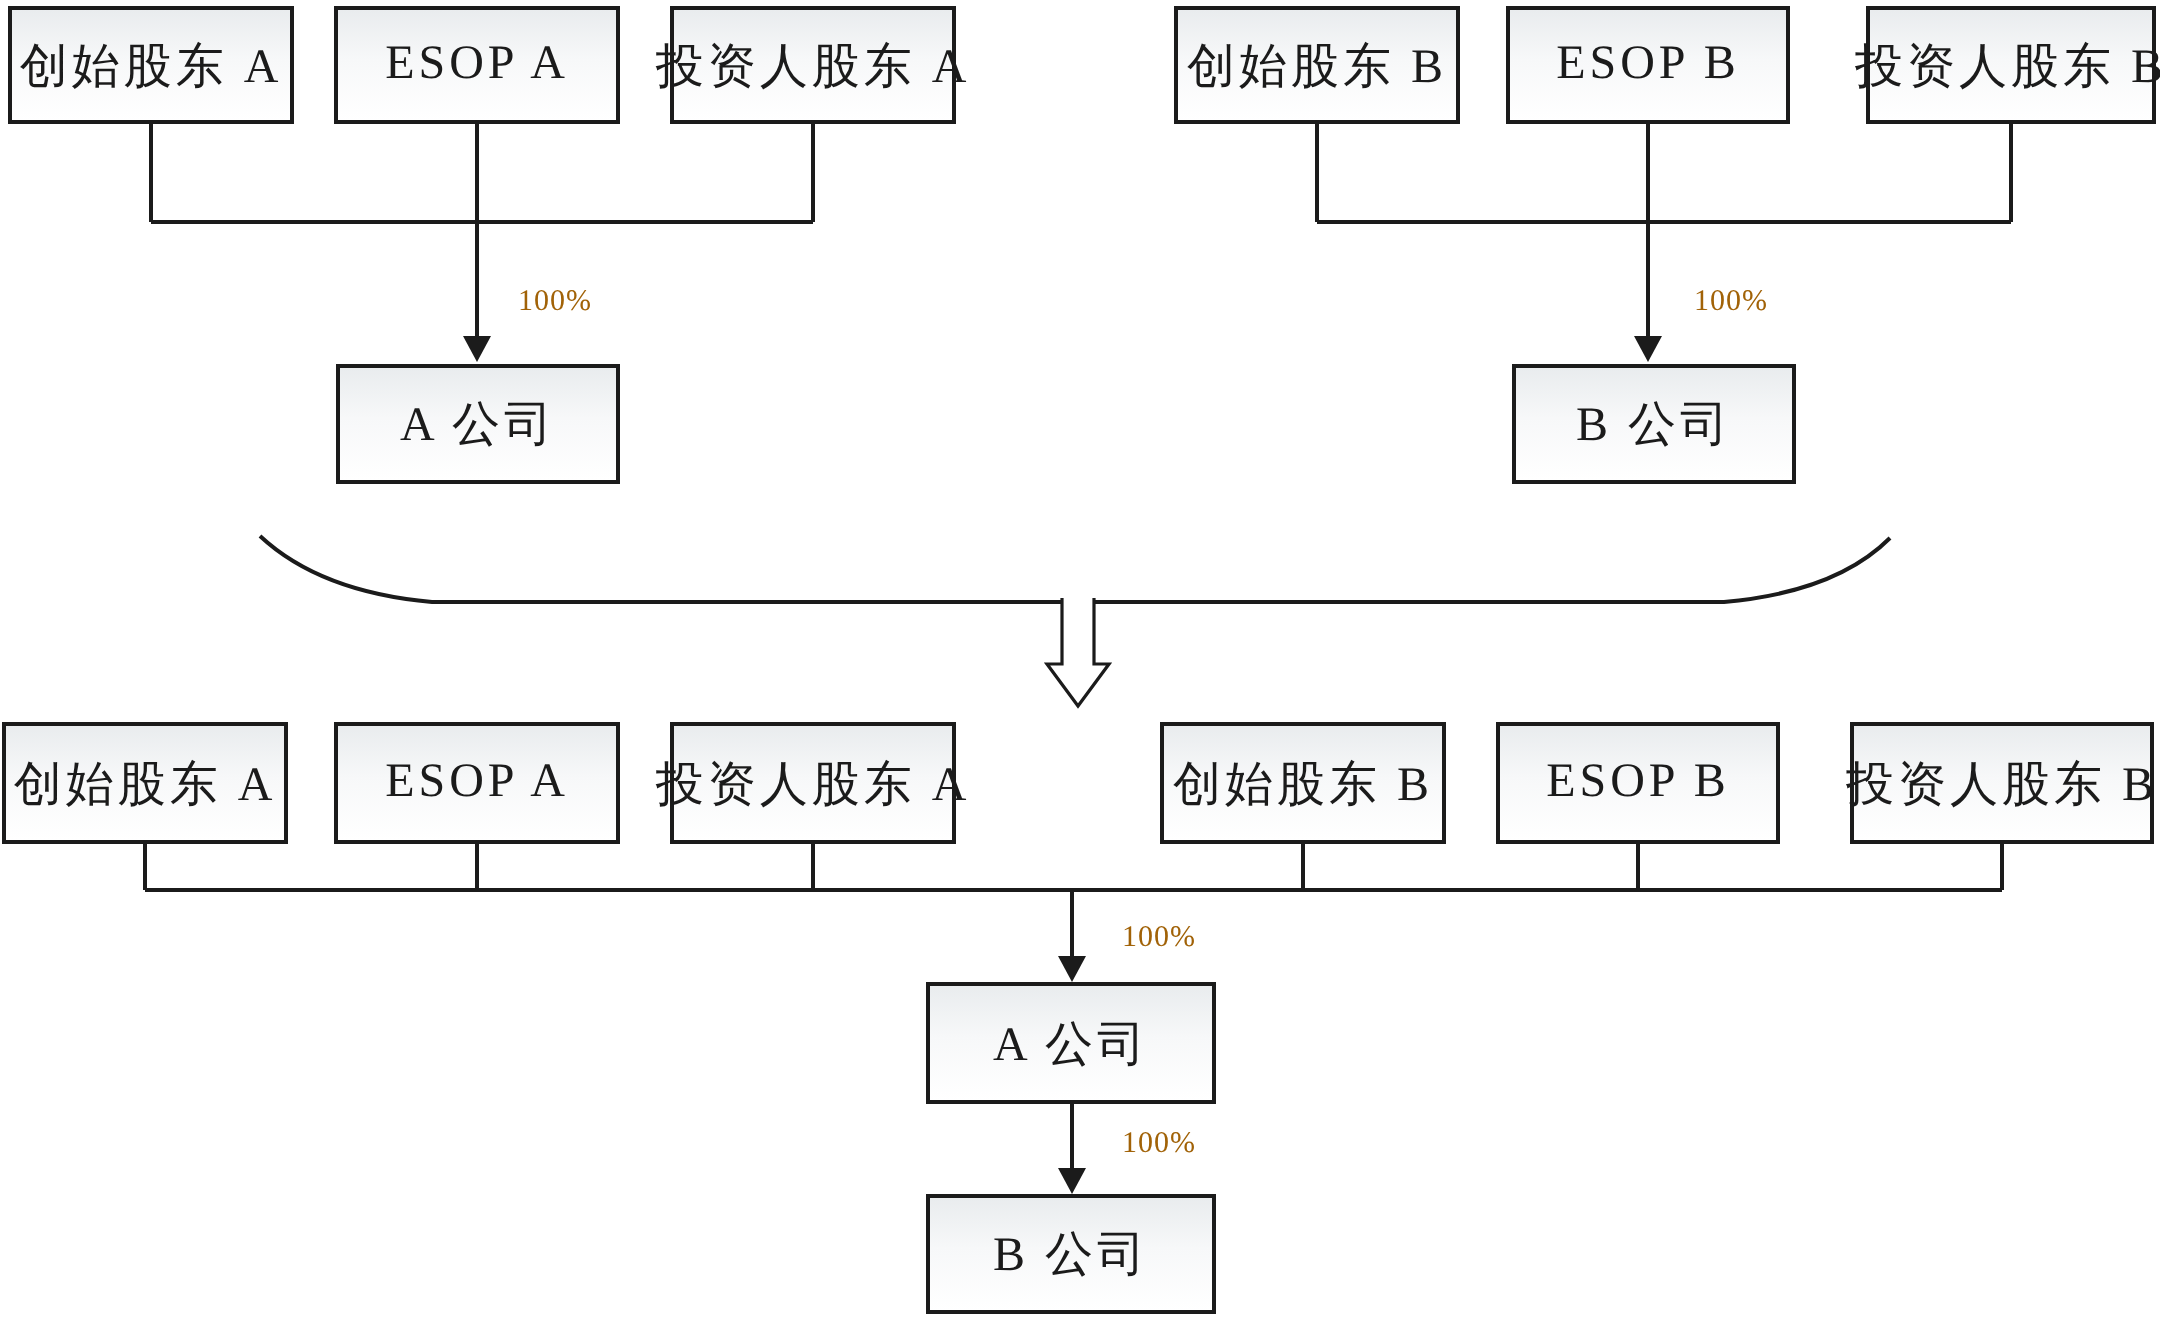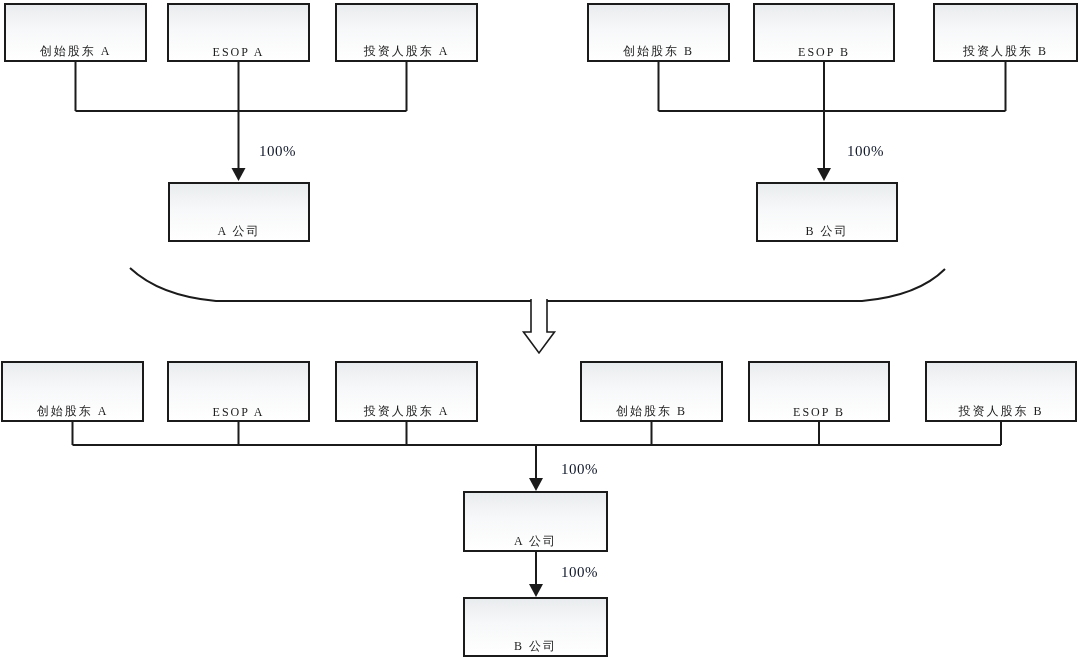--- a/index.html
+++ b/index.html
@@ -5,26 +5,26 @@
   html,body{margin:0;padding:0;background:#ffffff;}
   .canvas{
     position:relative;width:1080px;height:659px;background:#ffffff;overflow:hidden;
     font-family:"Liberation Serif", serif;
   }
   .wires{position:absolute;left:0;top:0;}
   .node{
     position:absolute;box-sizing:border-box;
     border:2px solid #1b1b1b;
     background:linear-gradient(180deg,#e9ecee 0%,#f7f8f9 45%,#ffffff 100%);
-    display:flex;align-items:flex-end;justify-content:center;
-    font-size:12px;letter-spacing:2px;color:#1b1b1b;
+    display:flex;align-items:center;justify-content:center;
+    font-size:24px;letter-spacing:2px;color:#1b1b1b;
     white-space:nowrap;
   }
   .pct{
-    position:absolute;font-size:15px;color:#0f172a;letter-spacing:0.5px;line-height:1;
+    position:absolute;font-size:15px;color:#a16207;letter-spacing:0.5px;line-height:1;
   }
 </style>
 </head>
 <body>
 
 <div class="canvas">
 
   <svg class="wires" width="1080" height="659" viewBox="0 0 1080 659">
 
     <path d="M75.5,62 V111 M406.5,62 V111 M75.5,111 H406.5" fill="none" stroke="#1b1b1b" stroke-width="2"></path>

